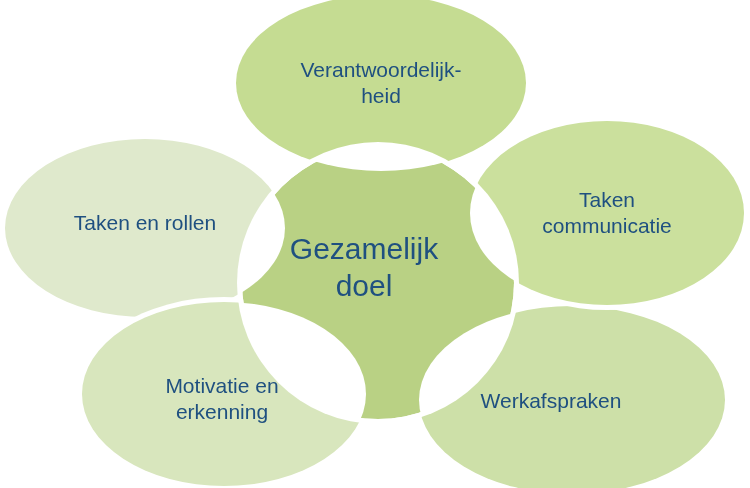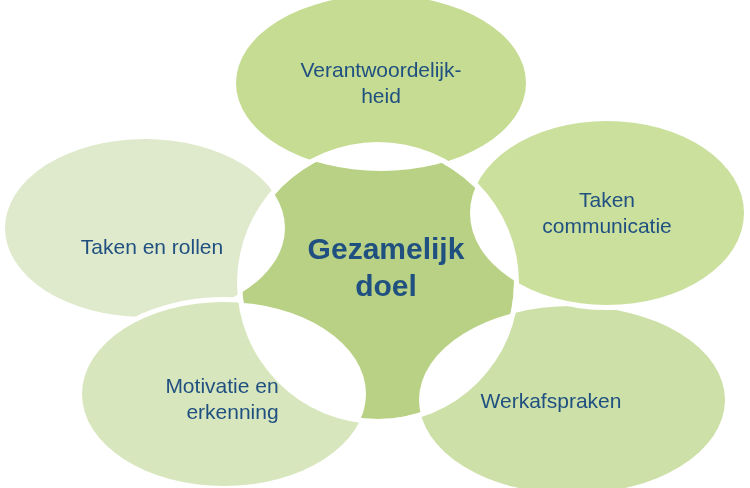--- a/index.html
+++ b/index.html
@@ -102,21 +102,21 @@
   </svg>
 
   <div class="node-label label-outer" style="left:251px; top:43px; width:260px; height:80px;">Verantwoordelijk-
 heid</div>
 
   <div class="node-label label-outer" style="left:497px; top:176px; width:220px; height:74px;">Taken
 communicatie</div>
 
   <div class="node-label label-outer" style="left:441px; top:383px; width:220px; height:36px;">Werkafspraken</div>
 
-  <div class="node-label label-outer" style="left:112px; top:362px; width:220px; height:74px;text-align:right;">Motivatie en
+  <div class="node-label label-outer" style="left:112px; top:362px; width:220px; height:74px;">Motivatie en
 erkenning</div>
 
-  <div class="node-label label-outer" style="left:42px; top:205px; width:220px; height:36px;margin-top:24px;">Taken en rollen</div>
+  <div class="node-label label-outer" style="left:35px; top:205px; width:220px; height:36px;">Taken en rollen</div>
 
-  <div class="node-label label-center" style="left:271px; top:222px; width:230px; height:92px;font-weight:bold;">Gezamelijk
+  <div class="node-label label-center" style="left:249px; top:222px; width:230px; height:92px;">Gezamelijk
 doel</div>
 
 </div>
 
 </body></html>

